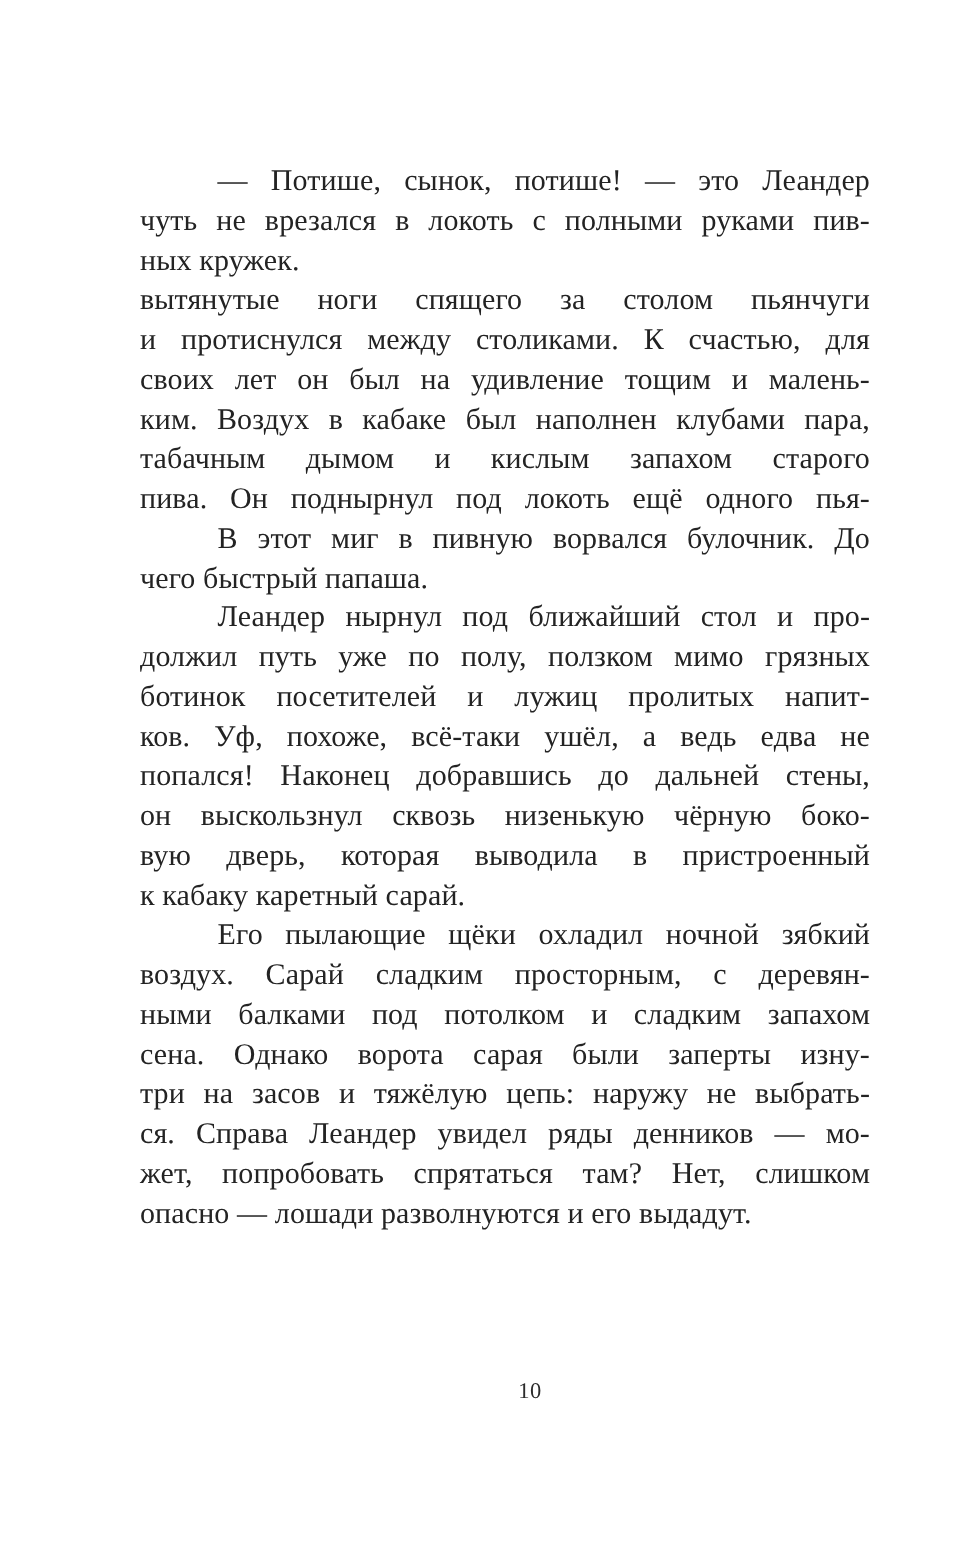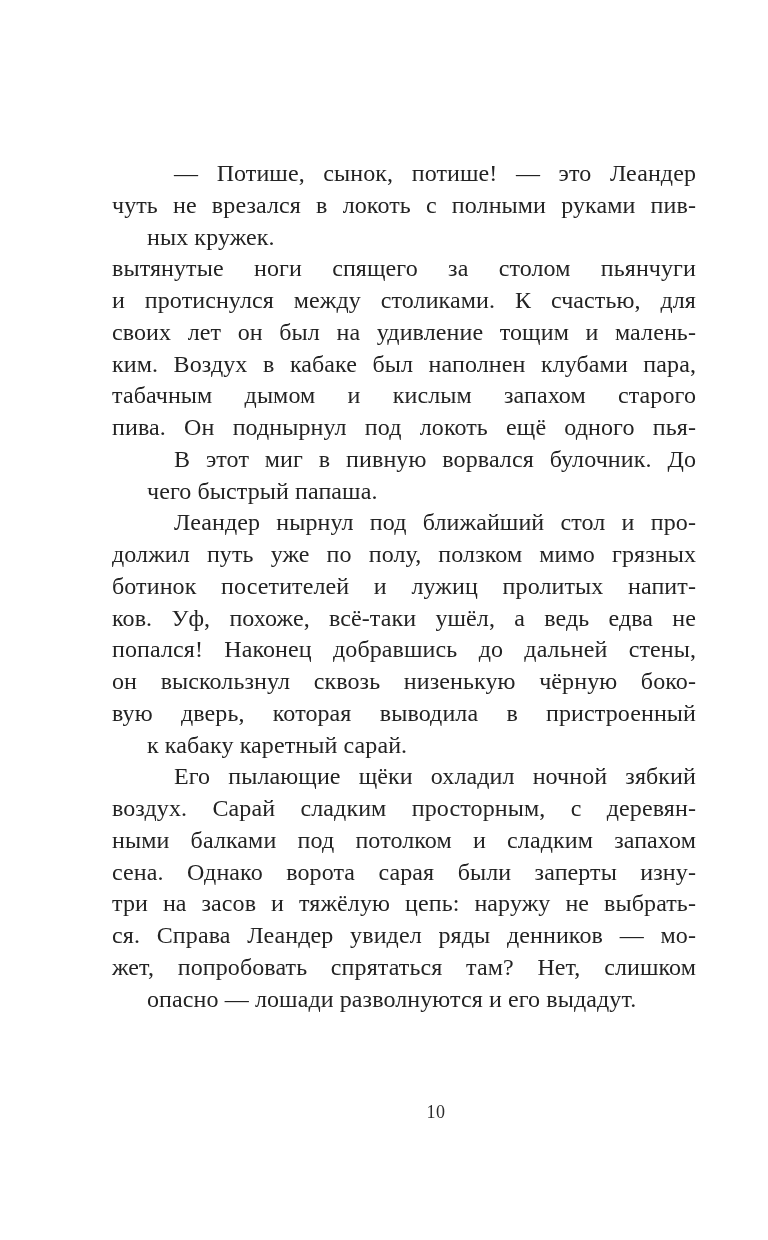--- a/index.html
+++ b/index.html
@@ -14,45 +14,44 @@
     position: relative;
     width: 768px;
     height: 1240px;
     background: #ffffff;
     font-family: "Liberation Serif", "DejaVu Serif", serif;
     color: #232323;
   }
   .text-block {
     position: absolute;
     left: 112px;
-    top: 158px;
+    top: 130px;
     width: 584px;
   }
   .paragraph {
     margin: 0;
     padding: 0;
   }
   .text-line {
     font-size: 24px;
     line-height: 31.75px;
     text-align: justify;
     text-align-last: justify;
     white-space: normal;
     letter-spacing: 0.1px;
   }
   .text-line.indent {
     text-indent: 62px;
   }
   .text-line.last {
     text-align-last: left;
-    margin-left: 35px;
   }
   .page-number {
     position: absolute;
-    left: 144px;
+    left: 132px;
     top: 1100px;
     width: 584px;
     text-align: center;
     font-size: 18px;
     line-height: 24px;
     color: #2c2c2c;
     letter-spacing: 0.5px;
   }
 </style>
 </head>

